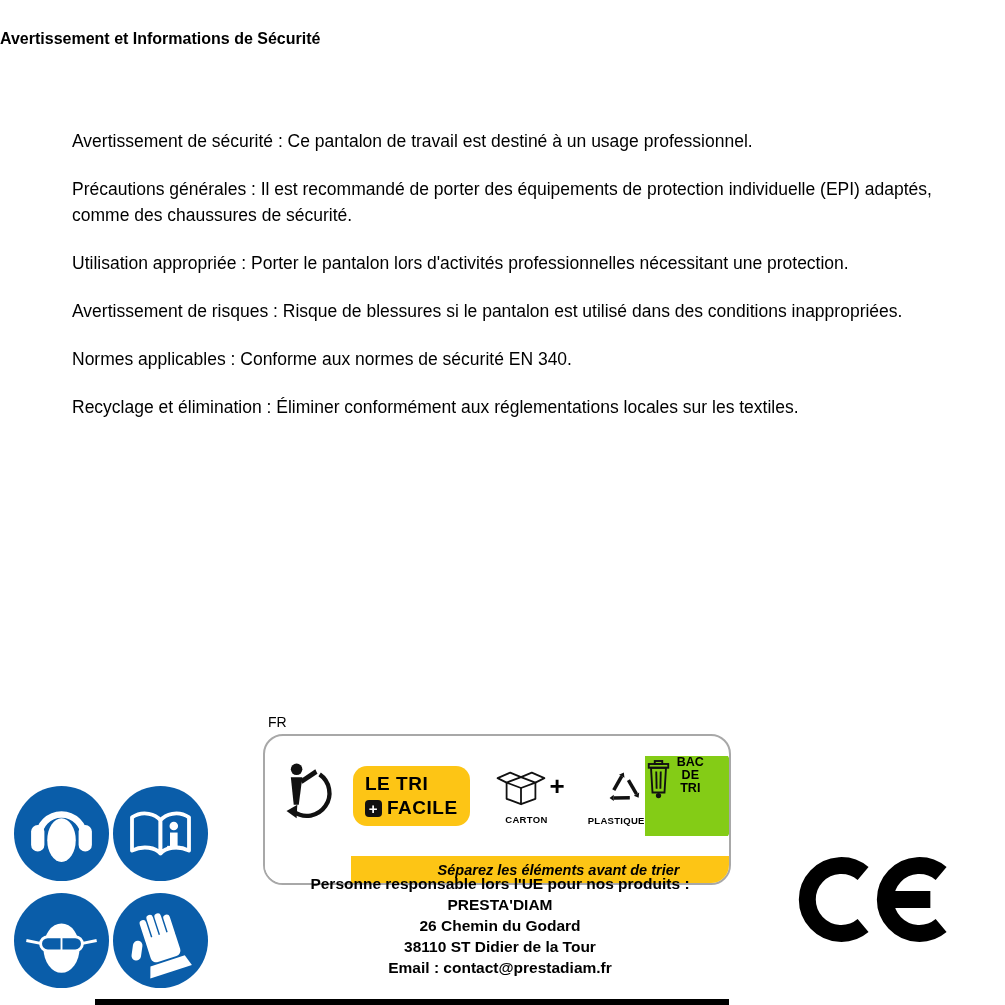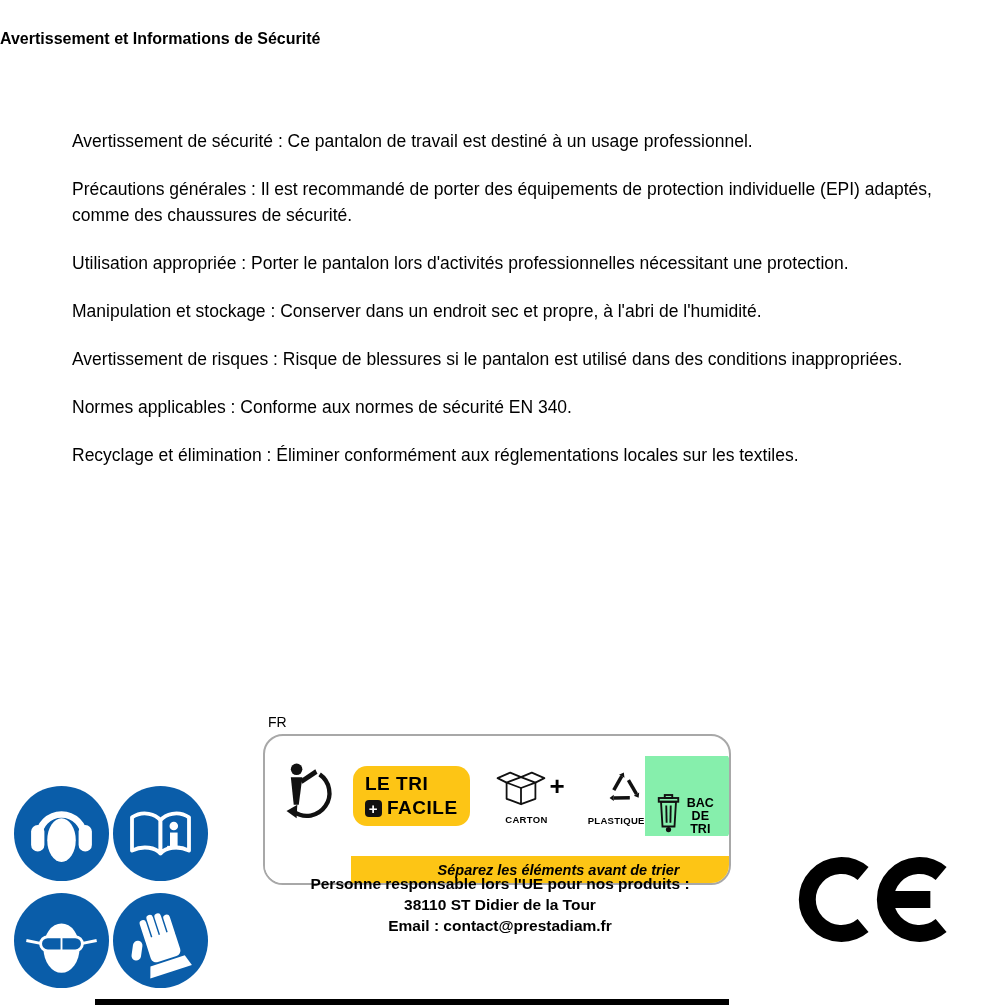--- a/index.html
+++ b/index.html
@@ -42,23 +42,23 @@
   .tri-line2 { display:flex; align-items:center; gap:5px; font-size:19px; font-weight:800; letter-spacing:0.5px; }
   .plusbox {
     display:inline-flex; align-items:center; justify-content:center;
     width:17px; height:17px; background:#111; color:#fff; border-radius:4px;
     font-size:15px; font-weight:bold;
   }
   .mat { width:66px; margin-left:12px; text-align:right; flex:0 0 auto; }
   .mat-label { font-size:9.5px; font-weight:bold; letter-spacing:0.3px; margin-top:2px; }
   .mat-plus { font-size:26px; font-weight:bold; margin:0 2px; transform:translateY(-10px); flex:0 0 auto; }
   .bin-flag {
-    margin-left:auto; margin-right:0; height:80px; width:104px; background:#86efac;
+    margin-left:auto; margin-right:0; height:80px; width:104px; background:#84cc16;
     clip-path:polygon(0 0, 80% 0, 100% 50%, 80% 100%, 0 100%);
-    display:flex; align-items:flex-end; gap:5px; padding-left:10px; box-sizing:border-box; flex:0 0 auto;
+    display:flex; align-items:flex-start; gap:5px; box-sizing:border-box; flex:0 0 auto;
   }
   .bin-words { font-size:12.5px; font-weight:800; line-height:13px; text-align:center; }
   .tri-bottom { height:27px; display:flex; flex:0 0 auto; }
   .tri-bottom-spacer { width:86px; background:#fff; }
   .tri-bottom-band {
     flex:1; background:#fdc515; display:flex; align-items:center; justify-content:center;
     font-style:italic; font-weight:bold; font-size:14.5px;padding-left:37px;
   }
 
   
@@ -75,21 +75,20 @@
 <body>
 
 <div class="page">
 
   <div class="doc-title">Avertissement et Informations de Sécurité</div>
 
   <div class="content">
     <p>Avertissement de sécurité : Ce pantalon de travail est destiné à un usage professionnel.</p>
     <p>Précautions générales : Il est recommandé de porter des équipements de protection individuelle (EPI) adaptés, comme des chaussures de sécurité.</p>
     <p>Utilisation appropriée : Porter le pantalon lors d'activités professionnelles nécessitant une protection.</p>
-    <p>Manipulation et stockage : Conserver dans un endroit sec et propre, à l'abri de l'humidité.</p>
     <p>Avertissement de risques : Risque de blessures si le pantalon est utilisé dans des conditions inappropriées.</p>
     <p>Normes applicables : Conforme aux normes de sécurité EN 340.</p>
     <p>Recyclage et élimination : Éliminer conformément aux réglementations locales sur les textiles.</p>
   </div>
 
   <div class="icon-grid">
 
     <svg class="picto" viewBox="0 0 100 100">
       <circle cx="50" cy="50" r="50" fill="#0a5da9"></circle>
       <path d="M26,54 A24,24 0 0 1 74,54" fill="none" stroke="#fff" stroke-width="7"></path>
@@ -191,20 +190,22 @@
       </div>
     </div>
     <div class="tri-bottom">
       <div class="tri-bottom-spacer"></div>
       <div class="tri-bottom-band">Séparez les éléments avant de trier</div>
     </div>
   </div>
 
   <div class="address">
     <div>Personne responsable lors l'UE pour nos produits :</div>
+    <div>PRESTA'DIAM</div>
+    <div>26 Chemin du Godard</div>
     <div>38110 ST Didier de la Tour</div>
     <div>Email : contact@prestadiam.fr</div>
   </div>
 
   <svg class="ce-mark" viewBox="0 0 200 112">
     <title>CE</title>
     <path d="M77.7,86.6 A40,40 0 1 1 77.7,25.4" fill="none" stroke="#000" stroke-width="20"></path>
     <path d="M169.7,86.6 A40,40 0 1 1 169.7,25.4" fill="none" stroke="#000" stroke-width="20"></path>
     <line x1="106" y1="56" x2="157" y2="56" stroke="#000" stroke-width="20"></line>
   </svg>

